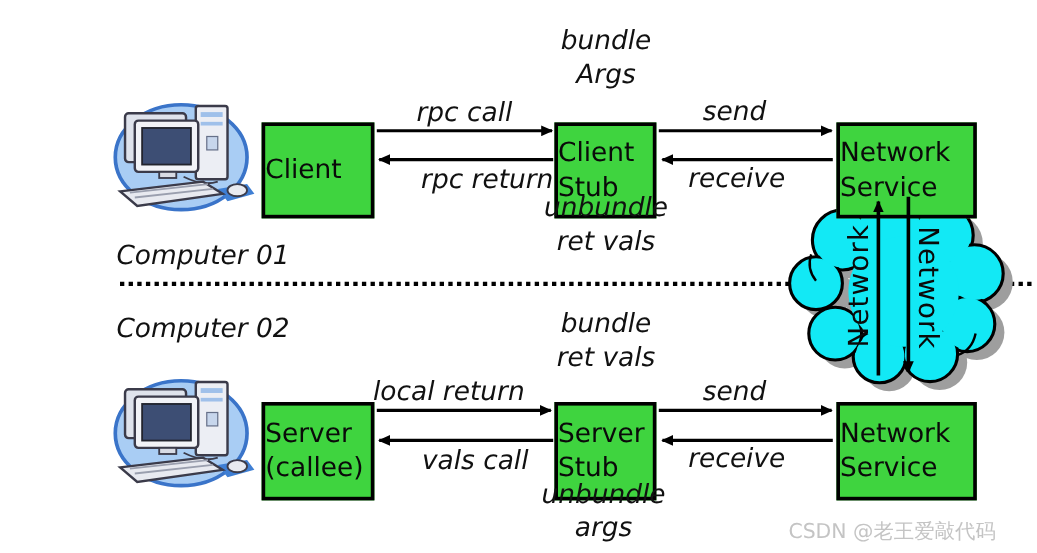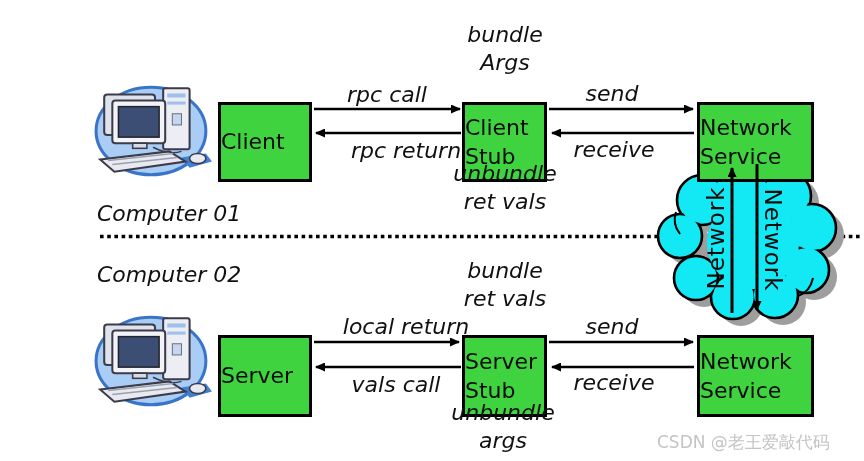--- a/index.html
+++ b/index.html
@@ -124,20 +124,21 @@
   <div class="box" style="left:462px;top:82px;width:85px;height:80px">
     <span>Client</span>
     <span>Stub</span>
   </div>
   <div class="box" style="left:697px;top:82px;width:117px;height:80px">
     <span>Network</span>
     <span>Service</span>
   </div>
   <div class="box" style="left:218px;top:315px;width:94px;height:82px">
     <span>Server</span>
+    <span>(callee)</span>
   </div>
   <div class="box" style="left:462px;top:315px;width:85px;height:82px">
     <span>Server</span>
     <span>Stub</span>
   </div>
   <div class="box" style="left:697px;top:315px;width:117px;height:82px">
     <span>Network</span>
     <span>Service</span>
   </div>
 
@@ -171,21 +172,21 @@
   <div class="lbl" style="left:505px;top:24px">bundle</div>
   <div class="lbl" style="left:505px;top:52px">Args</div>
   <div class="lbl" style="left:505px;top:163px">unbundle</div>
   <div class="lbl" style="left:505px;top:191px">ret vals</div>
 
   <div class="lbl lbl-left" style="left:97px;top:203px">Computer 01</div>
   <div class="lbl lbl-left" style="left:97px;top:264px">Computer 02</div>
 
   <div class="lbl" style="left:505px;top:260px">bundle</div>
   <div class="lbl" style="left:505px;top:288px">ret vals</div>
-  <div class="lbl" style="left:406px;top:316px">local return</div>
+  <div class="lbl" style="left:374px;top:316px">local return</div>
   <div class="lbl" style="left:396px;top:374px">vals call</div>
   <div class="lbl" style="left:612px;top:316px">send</div>
   <div class="lbl" style="left:614px;top:372px">receive</div>
   <div class="lbl" style="left:503px;top:402px">unbundle</div>
   <div class="lbl" style="left:503px;top:430px">args</div>
 
   <div class="netlbl ccw" style="left:646px;top:225px">Network</div>
   <div class="netlbl cw" style="left:703px;top:227px">Network</div>
 
   <div id="watermark">CSDN @老王爱敲代码</div>

